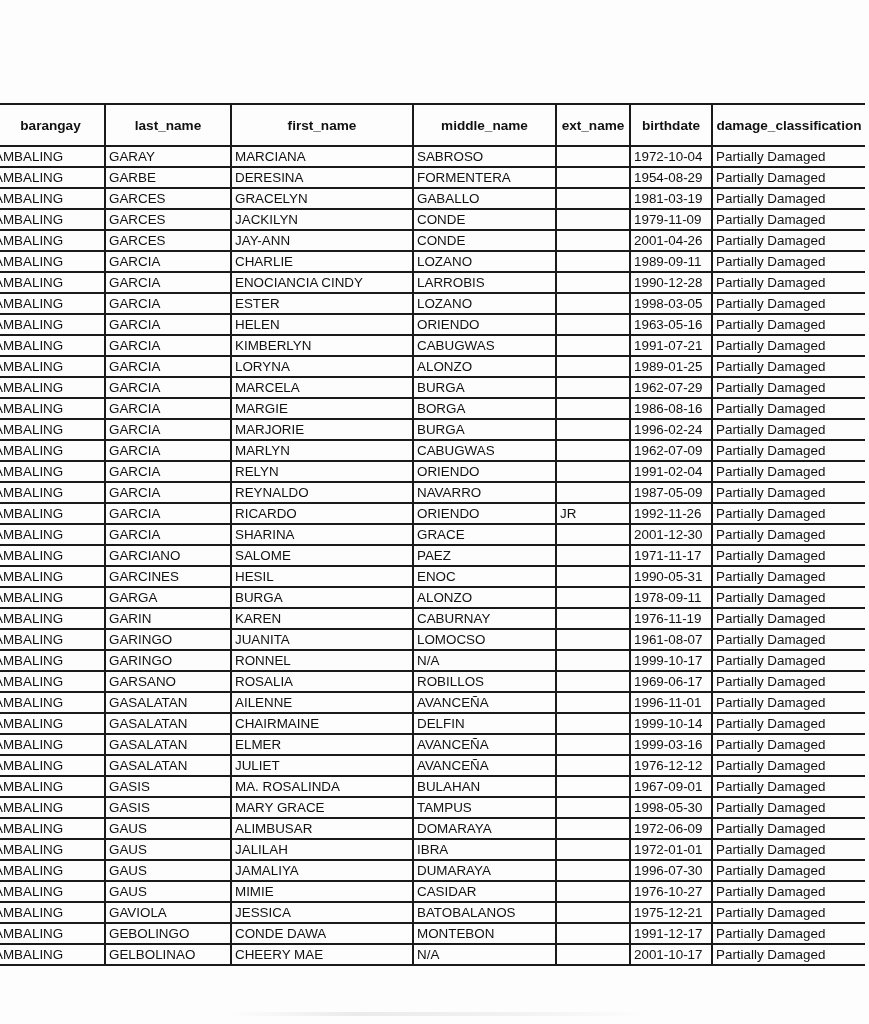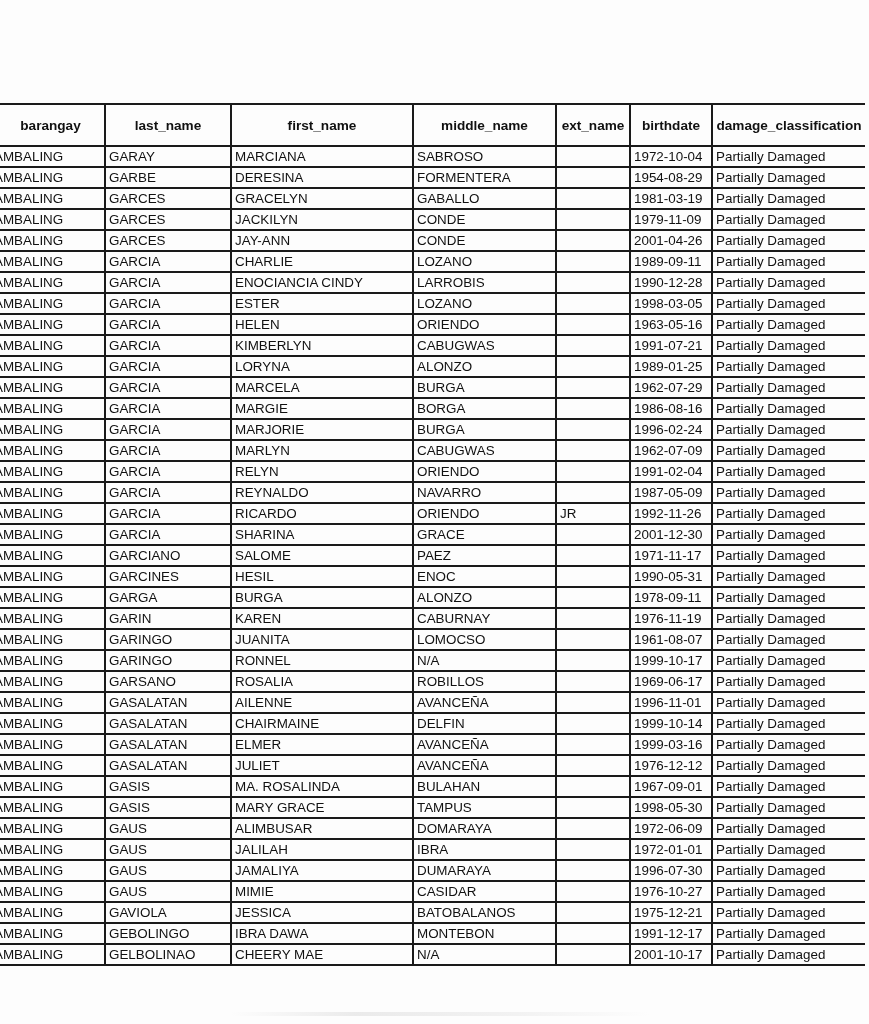--- a/index.html
+++ b/index.html
@@ -476,21 +476,21 @@
           <td>JESSICA</td>
           <td>BATOBALANOS</td>
           <td></td>
           <td class="cell-birth">1975-12-21</td>
           <td>Partially Damaged</td>
         </tr>
 
         <tr>
           <td class="cell-barangay">AMBALING</td>
           <td>GEBOLINGO</td>
-          <td>IBRA DAWA</td>
+          <td>CONDE DAWA</td>
           <td>MONTEBON</td>
           <td></td>
           <td class="cell-birth">1991-12-17</td>
           <td>Partially Damaged</td>
         </tr>
 
         <tr>
           <td class="cell-barangay">AMBALING</td>
           <td>GELBOLINAO</td>
           <td>CHEERY MAE</td>

